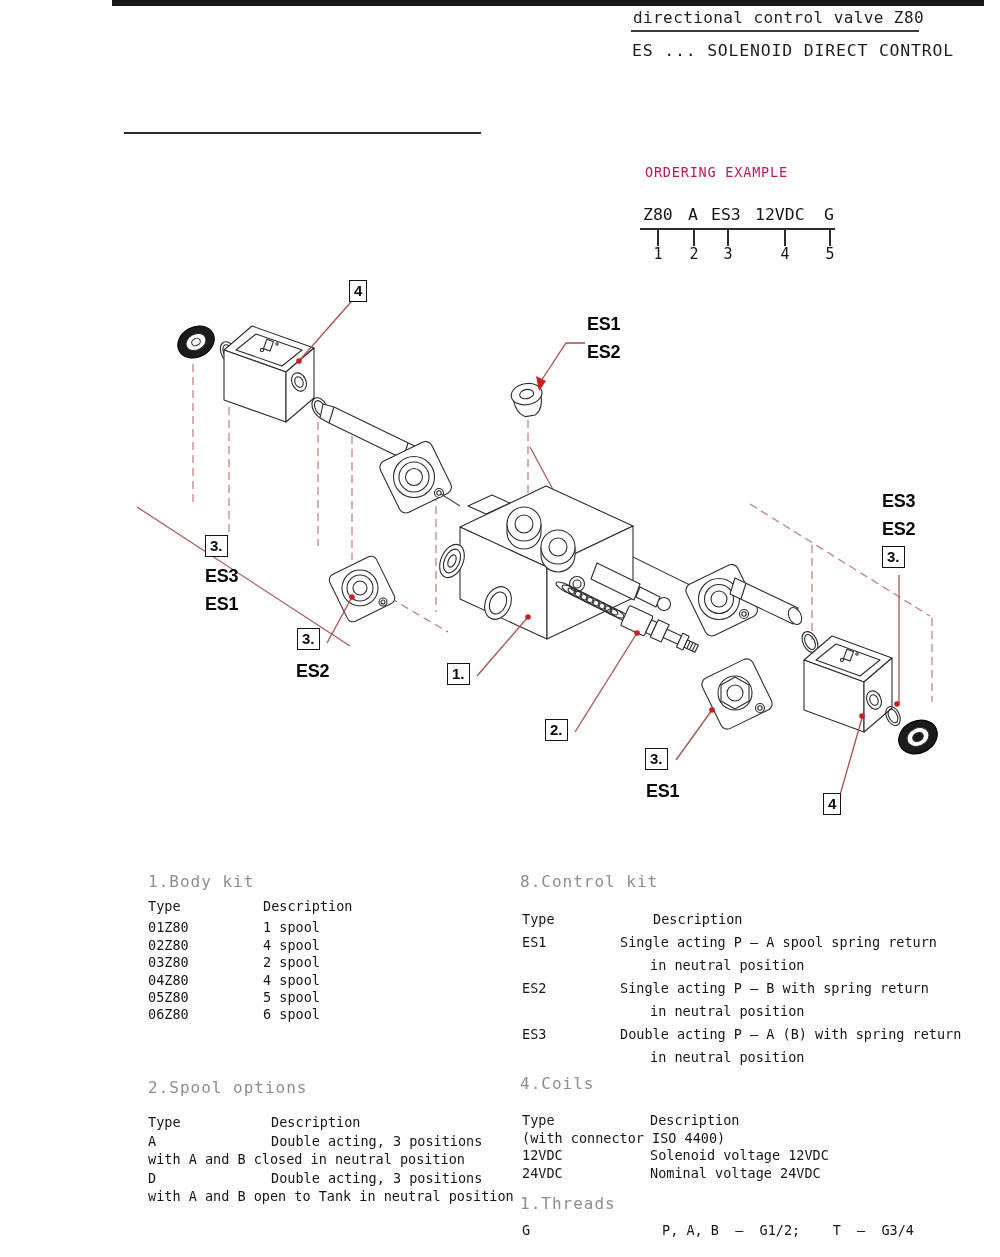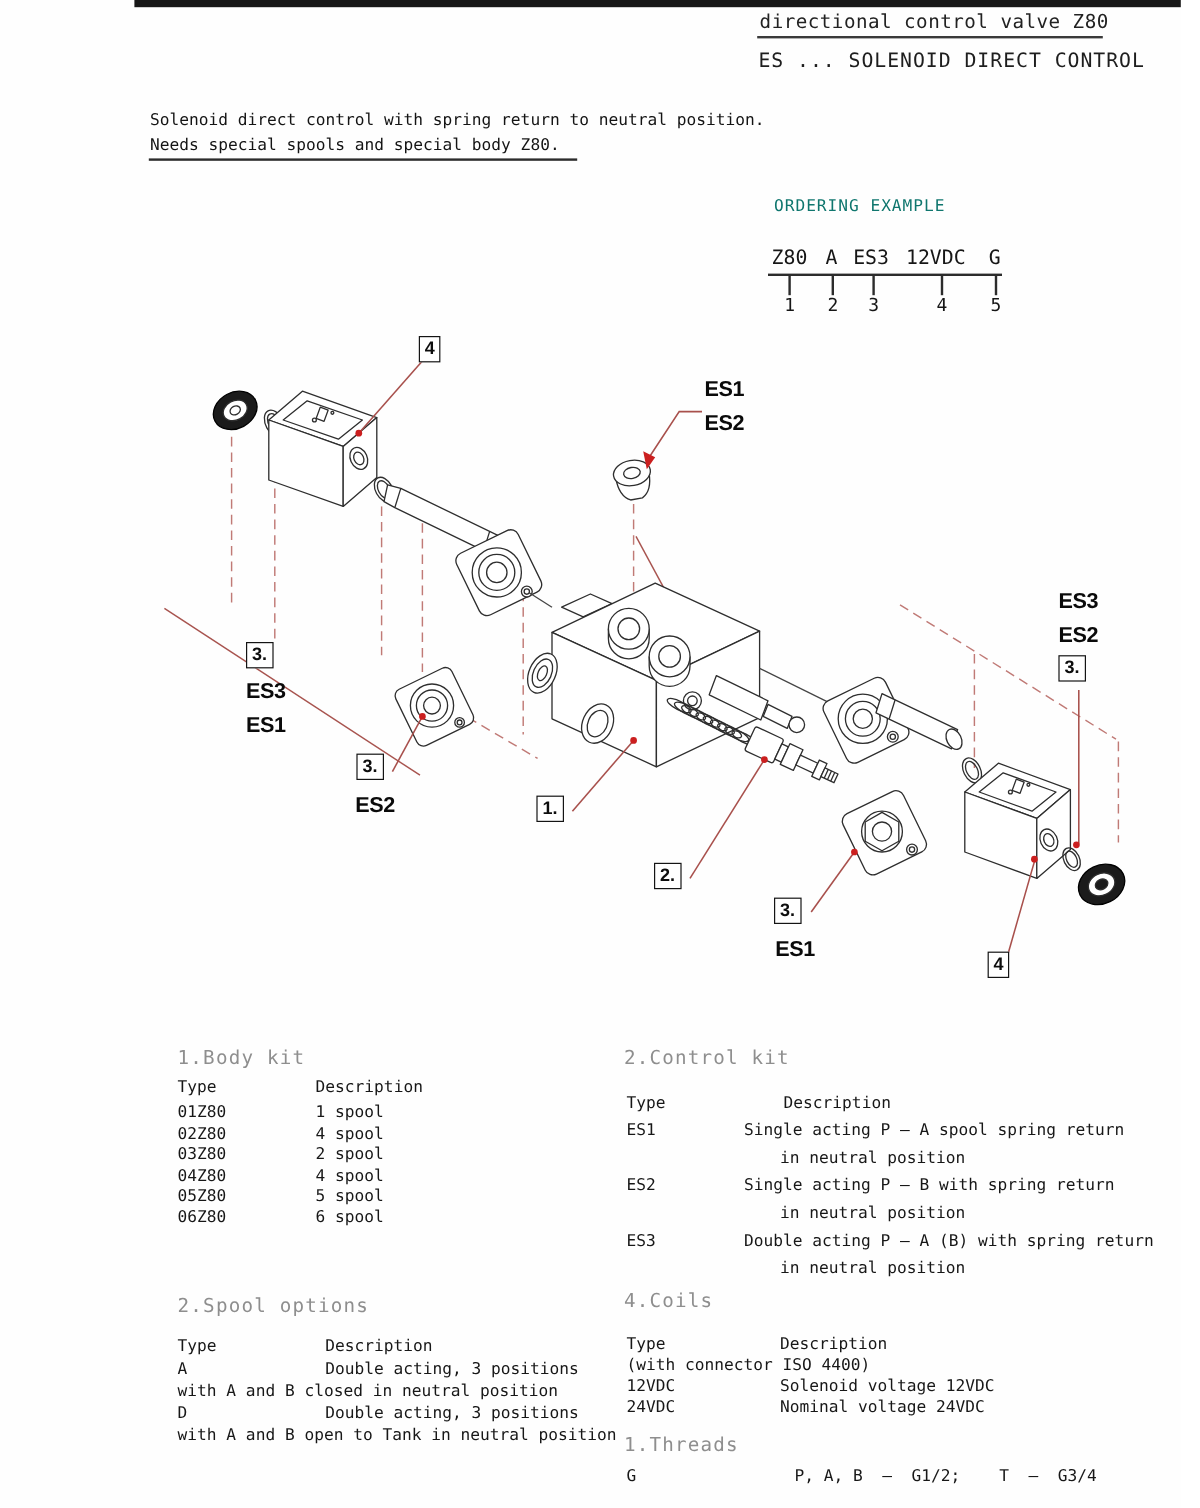--- a/index.html
+++ b/index.html
@@ -5,21 +5,21 @@
   *{margin:0;padding:0;box-sizing:border-box}
   html,body{background:#ffffff}
   #page{position:relative;width:984px;height:1257px;background:#fefefe;overflow:hidden;
         font-family:"DejaVu Sans Mono","Liberation Mono",monospace;color:#1c1c1c}
   .topbar{position:absolute;left:112px;top:0;width:888px;height:6px;background:#171717}
   .title{position:absolute;left:633px;top:8px;font-size:16px;letter-spacing:.4px;color:#222}
   .title-rule{position:absolute;left:631px;top:30px;width:288px;height:2px;background:#3a3a3a}
   .subtitle{position:absolute;left:632px;top:41px;font-size:16.5px;letter-spacing:.8px;color:#1e1e1e}
   .intro{position:absolute;left:125px;top:90px;font-size:13.5px;line-height:21px;color:#141414}
   .intro-rule{position:absolute;left:124px;top:132px;width:357px;height:2px;background:#2c2c2c}
-  .ord-head{position:absolute;left:645px;top:164px;font-size:13.5px;letter-spacing:.8px;color:#0f766e}
+  .ord-head{position:absolute;left:645px;top:164px;font-size:13.5px;letter-spacing:.8px;color:#be185d}
   .ord-part{position:absolute;top:205px;font-size:16.5px;color:#161616}
   .ord-rule{position:absolute;left:640px;top:228px;width:195px;height:1.6px;background:#2c2c2c}
   .tick{position:absolute;top:229px;width:1.6px;height:17px;background:#2c2c2c}
   .ord-num{position:absolute;top:245px;font-size:15px;transform:translateX(-50%);color:#161616}
   svg.diagram{position:absolute;left:0;top:0;width:1000px;height:1257px}
   .co-box{position:absolute;min-width:17px;text-align:center;border:1.8px solid #141414;background:#fff;
           padding:0 4px;font:bold 15px/20px "Liberation Sans",sans-serif;color:#0d0d0d}
   .co-txt{position:absolute;font:bold 18px/20px "Liberation Sans",sans-serif;color:#0a0a0a;letter-spacing:-.3px}
   .tbl-head{position:absolute;font-size:16px;letter-spacing:1px;color:#8e8e8e}
   .tbl{position:absolute;font-size:13.5px;color:#171717}
@@ -43,24 +43,20 @@
 <body>
 
 <div id="page">
 
   <div class="topbar"></div>
 
   <div class="title">directional control valve Z80</div>
   <div class="title-rule"></div>
   <div class="subtitle">ES ... SOLENOID DIRECT CONTROL</div>
 
-  <div class="intro">
-    <div>Solenoid direct control with spring return to neutral position.</div>
-    <div>Needs special spools and special body Z80.</div>
-  </div>
   <div class="intro-rule"></div>
 
   <div class="ord-head">ORDERING EXAMPLE</div>
   <span class="ord-part" style="left:643px">Z80</span>
   <span class="ord-part" style="left:688px">A</span>
   <span class="ord-part" style="left:711px">ES3</span>
   <span class="ord-part" style="left:755px">12VDC</span>
   <span class="ord-part" style="left:824px">G</span>
   <div class="ord-rule"></div>
   <div class="tick" style="left:657px"></div>
@@ -299,21 +295,21 @@
       <span>Description</span>
     </div>
     <div class="row r1"><span class="c1">01Z80</span><span>1 spool</span></div>
     <div class="row"><span class="c1">02Z80</span><span>4 spool</span></div>
     <div class="row"><span class="c1">03Z80</span><span>2 spool</span></div>
     <div class="row"><span class="c1">04Z80</span><span>4 spool</span></div>
     <div class="row"><span class="c1">05Z80</span><span>5 spool</span></div>
     <div class="row"><span class="c1">06Z80</span><span>6 spool</span></div>
   </div>
 
-  <div class="tbl-head" style="left:520px;top:872px">2.Control kit</div>
+  <div class="tbl-head" style="left:520px;top:872px">8.Control kit</div>
   <div class="tbl ck" style="left:522px;top:908px">
     <div class="row">
       <span class="c1">Type</span>
       <span class="dh">Description</span>
     </div>
     <div class="row"><span class="c1">ES1</span><span class="pre">Single acting P – A spool spring return</span></div>
     <div class="row"><span class="ind">in neutral position</span></div>
     <div class="row"><span class="c1">ES2</span><span class="pre">Single acting P – B with spring return</span></div>
     <div class="row"><span class="ind">in neutral position</span></div>
     <div class="row"><span class="c1">ES3</span><span class="pre">Double acting P – A (B) with spring return</span></div>

